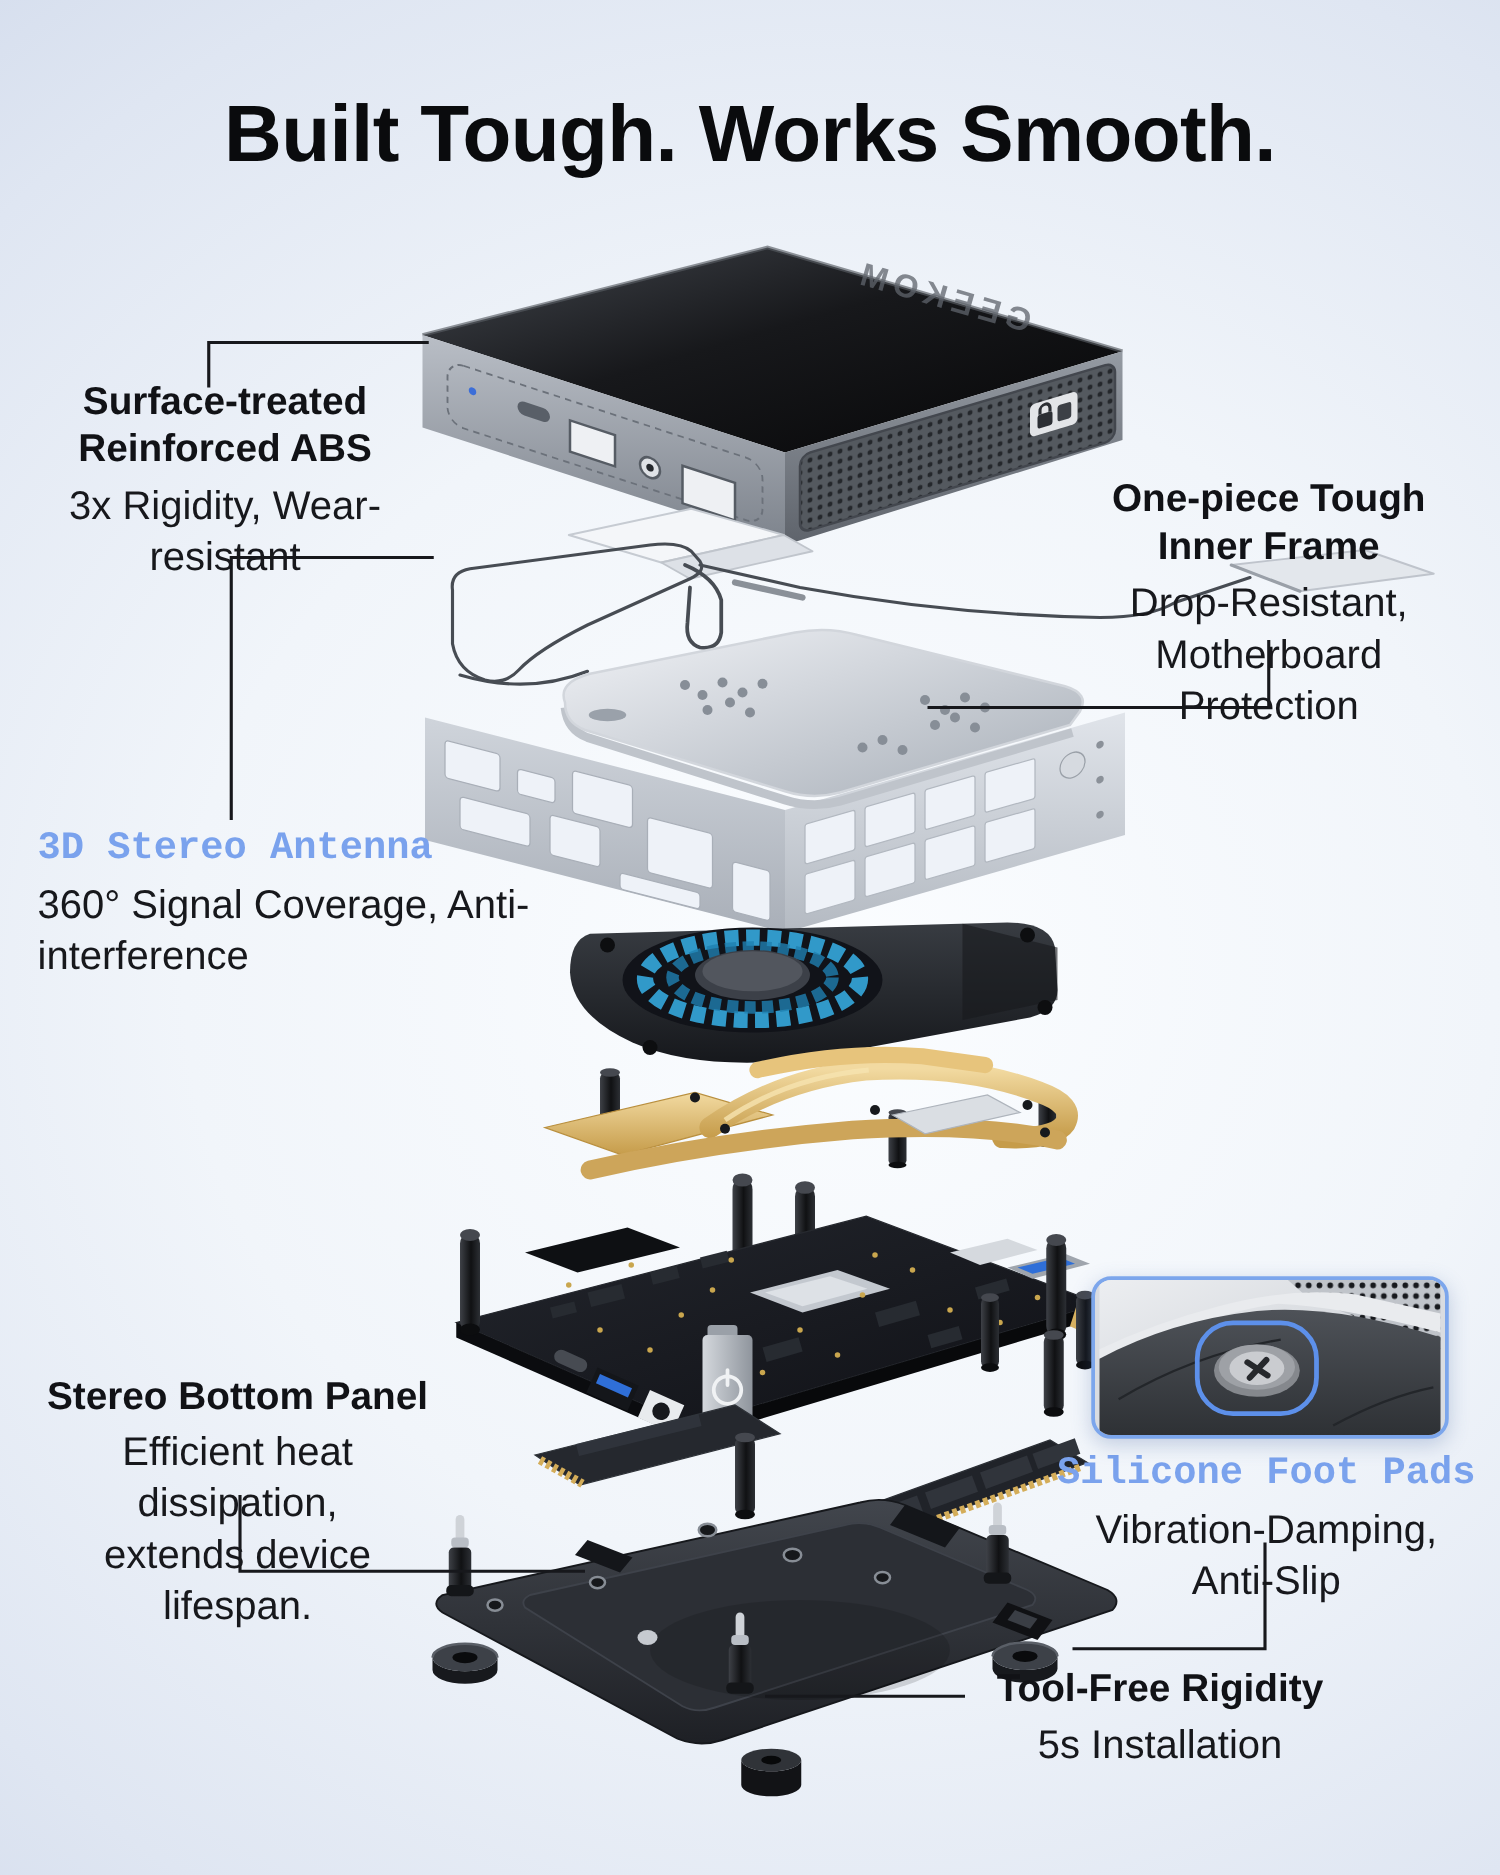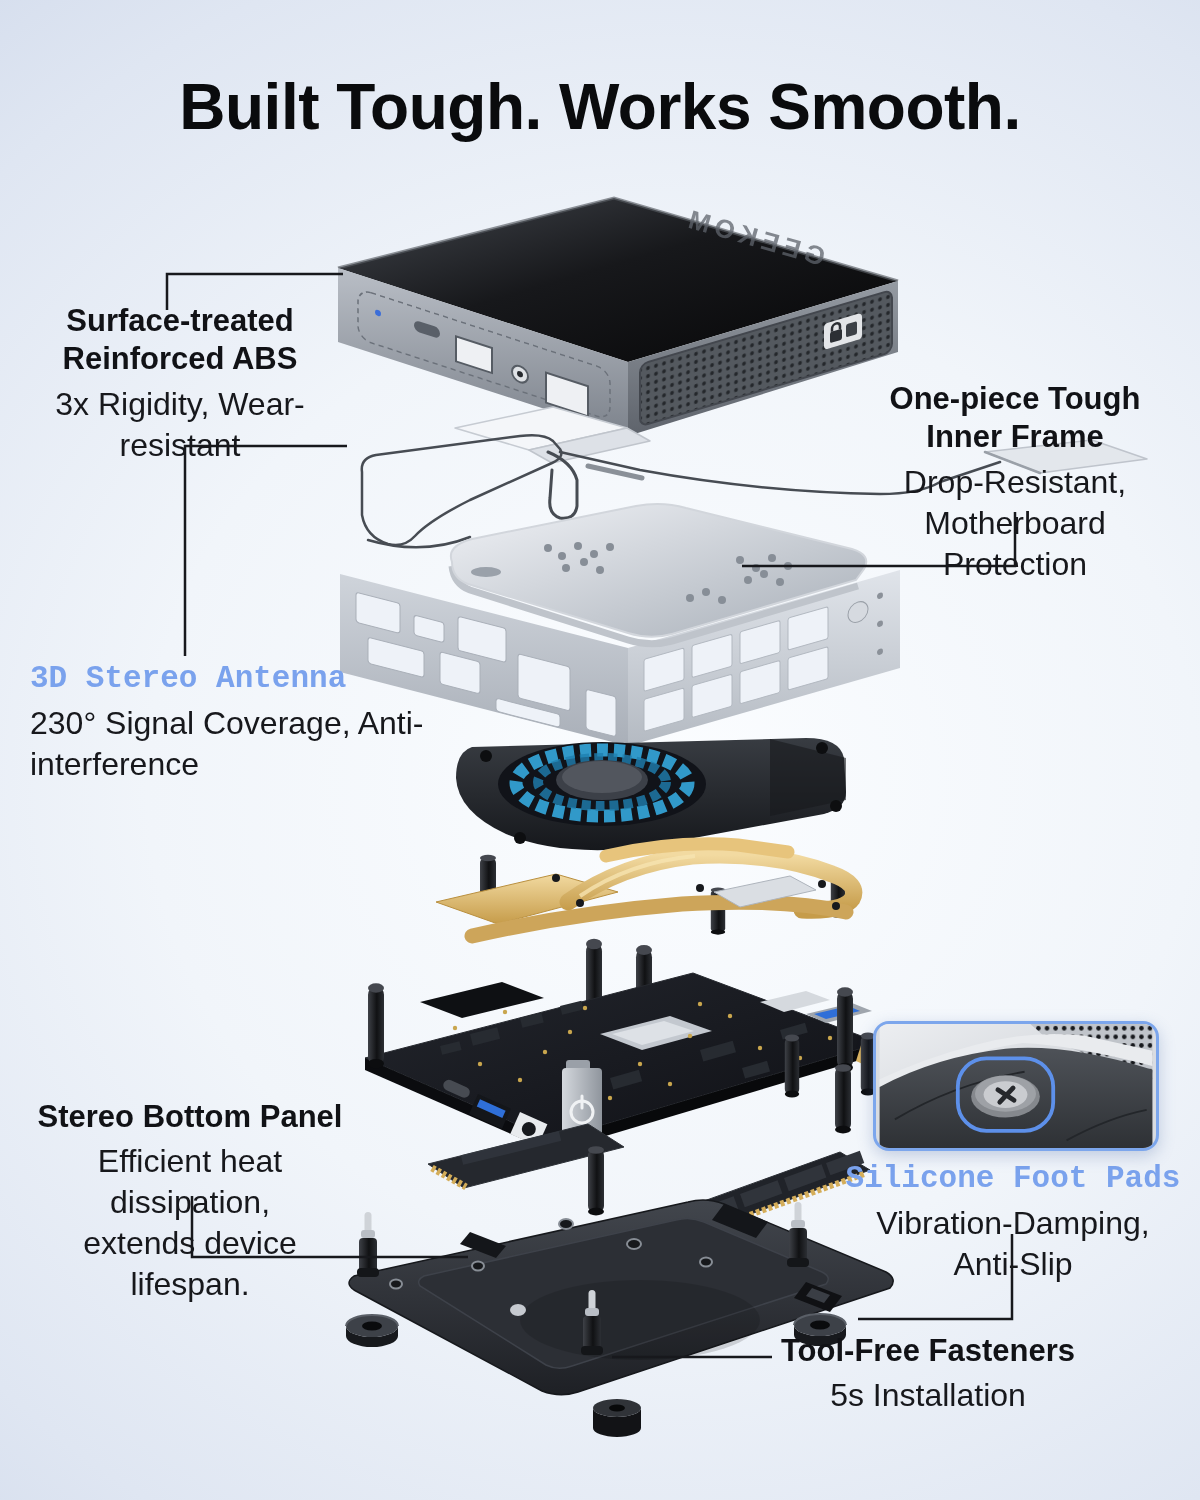--- a/index.html
+++ b/index.html
@@ -361,36 +361,36 @@
 
   <div class="callout center" style="left:840px; top:380px; width:350px;">
     <div class="c-title">One-piece Tough
 Inner Frame</div>
     <div class="c-sub">Drop-Resistant, Motherboard
 Protection</div>
   </div>
 
   <div class="callout blue" style="left:30px; top:660px; width:480px;">
     <div class="c-title">3D Stereo Antenna</div>
-    <div class="c-sub">230° Signal Coverage, Anti-interference</div>
+    <div class="c-sub">360° Signal Coverage, Anti-interference</div>
   </div>
 
   <div class="callout center" style="left:25px; top:1098px; width:330px;">
     <div class="c-title">Stereo Bottom Panel</div>
     <div class="c-sub">Efficient heat dissipation,
 extends device lifespan.</div>
   </div>
 
   <div class="callout blue center" style="left:843px; top:1160px; width:340px;">
     <div class="c-title">Silicone Foot Pads</div>
     <div class="c-sub">Vibration-Damping, Anti-Slip</div>
   </div>
 
   <div class="callout center" style="left:778px; top:1332px; width:300px;">
-    <div class="c-title">Tool-Free Fasteners</div>
+    <div class="c-title">Tool-Free Rigidity</div>
     <div class="c-sub">5s Installation</div>
   </div>
 
   <div class="inset">
     <svg viewBox="0 0 286 130">
       <defs>
         <linearGradient id="gInsetBase" x1="0" y1="0" x2="1" y2="1">
           <stop offset="0" stop-color="#eceef1"></stop>
             <stop offset="1" stop-color="#c3c7cd"></stop>
         </linearGradient>

